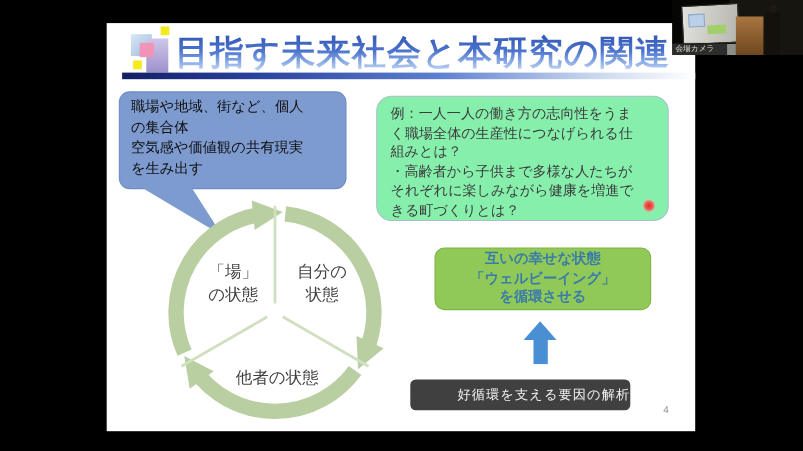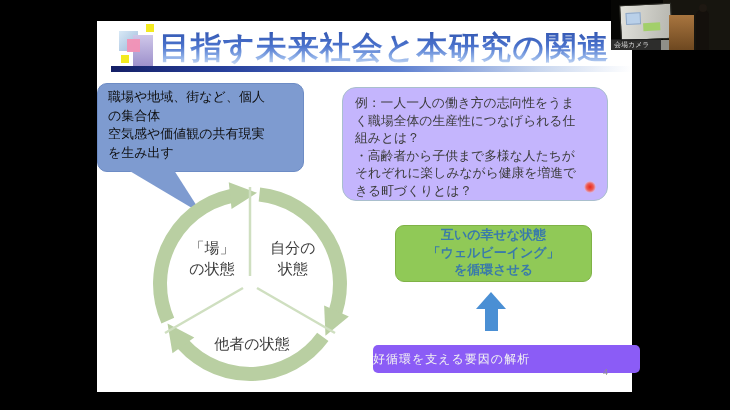--- a/index.html
+++ b/index.html
@@ -16,28 +16,28 @@
   .ti-pink{left:16px;top:13px;width:13px;height:13px;background:#f291b5;opacity:.95;}
   .ti-y1{left:35px;top:-2px;width:8px;height:8px;background:#f3ea20;}
   .ti-y2{left:10px;top:29px;width:8px;height:8px;background:#f3ea20;}
   .slide-title{position:absolute;left:62px;top:6px;width:470px;font-size:31px;font-weight:bold;letter-spacing:1px;
     background:linear-gradient(180deg,#2d50ab 0%,#4a72cc 45%,#8fb0e8 72%,#eaf1fb 100%);
     -webkit-background-clip:text;background-clip:text;color:transparent;}
   .title-underline{position:absolute;left:14px;top:45px;right:0;height:6px;
     background:linear-gradient(90deg,#141f66 0%,#27409c 22%,#5d7fd0 55%,#c8d6ee 82%,#ffffff 100%);}
 
   
-  .bubble{position:absolute;left:0;top:62px;width:207px;height:89px;background:#7e9bd0;
+  .bubble{position:absolute;left:11px;top:62px;width:207px;height:89px;background:#7e9bd0;
     border:1px solid #6d8cc5;border-radius:10px;box-sizing:border-box;}
   .bubble-text{position:absolute;left:10px;top:4px;width:190px;font-size:13px;line-height:18.5px;color:#0e0e0e;}
   .bubble-tail{position:absolute;left:31px;top:149px;width:74px;height:44px;background:#7e9bd0;
     clip-path:polygon(0 0,62% 0,100% 100%);}
 
   
-  .example-box{position:absolute;left:245px;top:66px;width:266px;height:114px;background:#c4b5fd;
+  .example-box{position:absolute;left:245px;top:66px;width:266px;height:114px;background:#86efac;
     border:1.5px solid #a9bfcd;border-radius:14px;box-sizing:border-box;padding:6px 12px;}
   .example-text{font-size:12.8px;line-height:17.5px;color:#3c3c3c;}
   .laser-dot{position:absolute;left:487px;top:160px;width:12px;height:12px;border-radius:50%;
     background:radial-gradient(circle,#e8281e 0%,#ef5b52 40%,rgba(255,190,190,0.35) 70%,rgba(255,255,255,0) 100%);}
 
   
   .cycle-svg{position:absolute;left:50px;top:158px;}
   .cycle-label{position:absolute;text-align:center;font-size:15px;line-height:21px;color:#3f3f3f;}
   .lbl-place{left:82px;top:216px;width:66px;}
   .lbl-self{left:163px;top:216px;width:66px;}
@@ -49,22 +49,22 @@
     display:flex;align-items:flex-start;justify-content:center;}
   .green-text{font-size:13px;font-weight:bold;line-height:17.5px;color:#3a7ba9;text-align:center;}
 
   
   .up-arrow{position:absolute;left:379px;top:271px;width:30px;height:39px;}
   .arr-head{width:0;height:0;margin:0 auto;border-left:15px solid transparent;
     border-right:15px solid transparent;border-bottom:17px solid #4a8fd4;}
   .arr-stem{width:13px;height:22px;margin:0 auto;background:#4a8fd4;}
 
   
-  .analysis-box{position:absolute;left:276px;top:324px;width:267px;height:28px;background:#8b5cf6;
-    border-radius:5px;display:flex;align-items:center;justify-content:flex-start;}
+  .analysis-box{position:absolute;left:276px;top:324px;width:200px;height:28px;background:#404040;
+    border-radius:5px;display:flex;align-items:center;justify-content:flex-end;}
   .analysis-text{font-size:12px;color:#f2f2f2;letter-spacing:1px;}
 
   .page-number{position:absolute;left:506px;top:346px;font-size:9px;color:#909090;}
 
   
   .video{position:absolute;left:611px;top:0;width:119px;height:50px;background:#060604;overflow:hidden;z-index:5;}
   .v-wall{position:absolute;left:52px;top:0;width:67px;height:50px;background:#17150f;}
   .v-floor{position:absolute;left:0;top:40px;width:58px;height:10px;background:#8f8f88;}
   .v-screen{position:absolute;left:9px;top:4px;width:50px;height:34px;transform:rotate(-3deg);
     background:linear-gradient(100deg,#e2e2dc 0%,#b5b5ae 100%);border:1px solid #30302a;}

